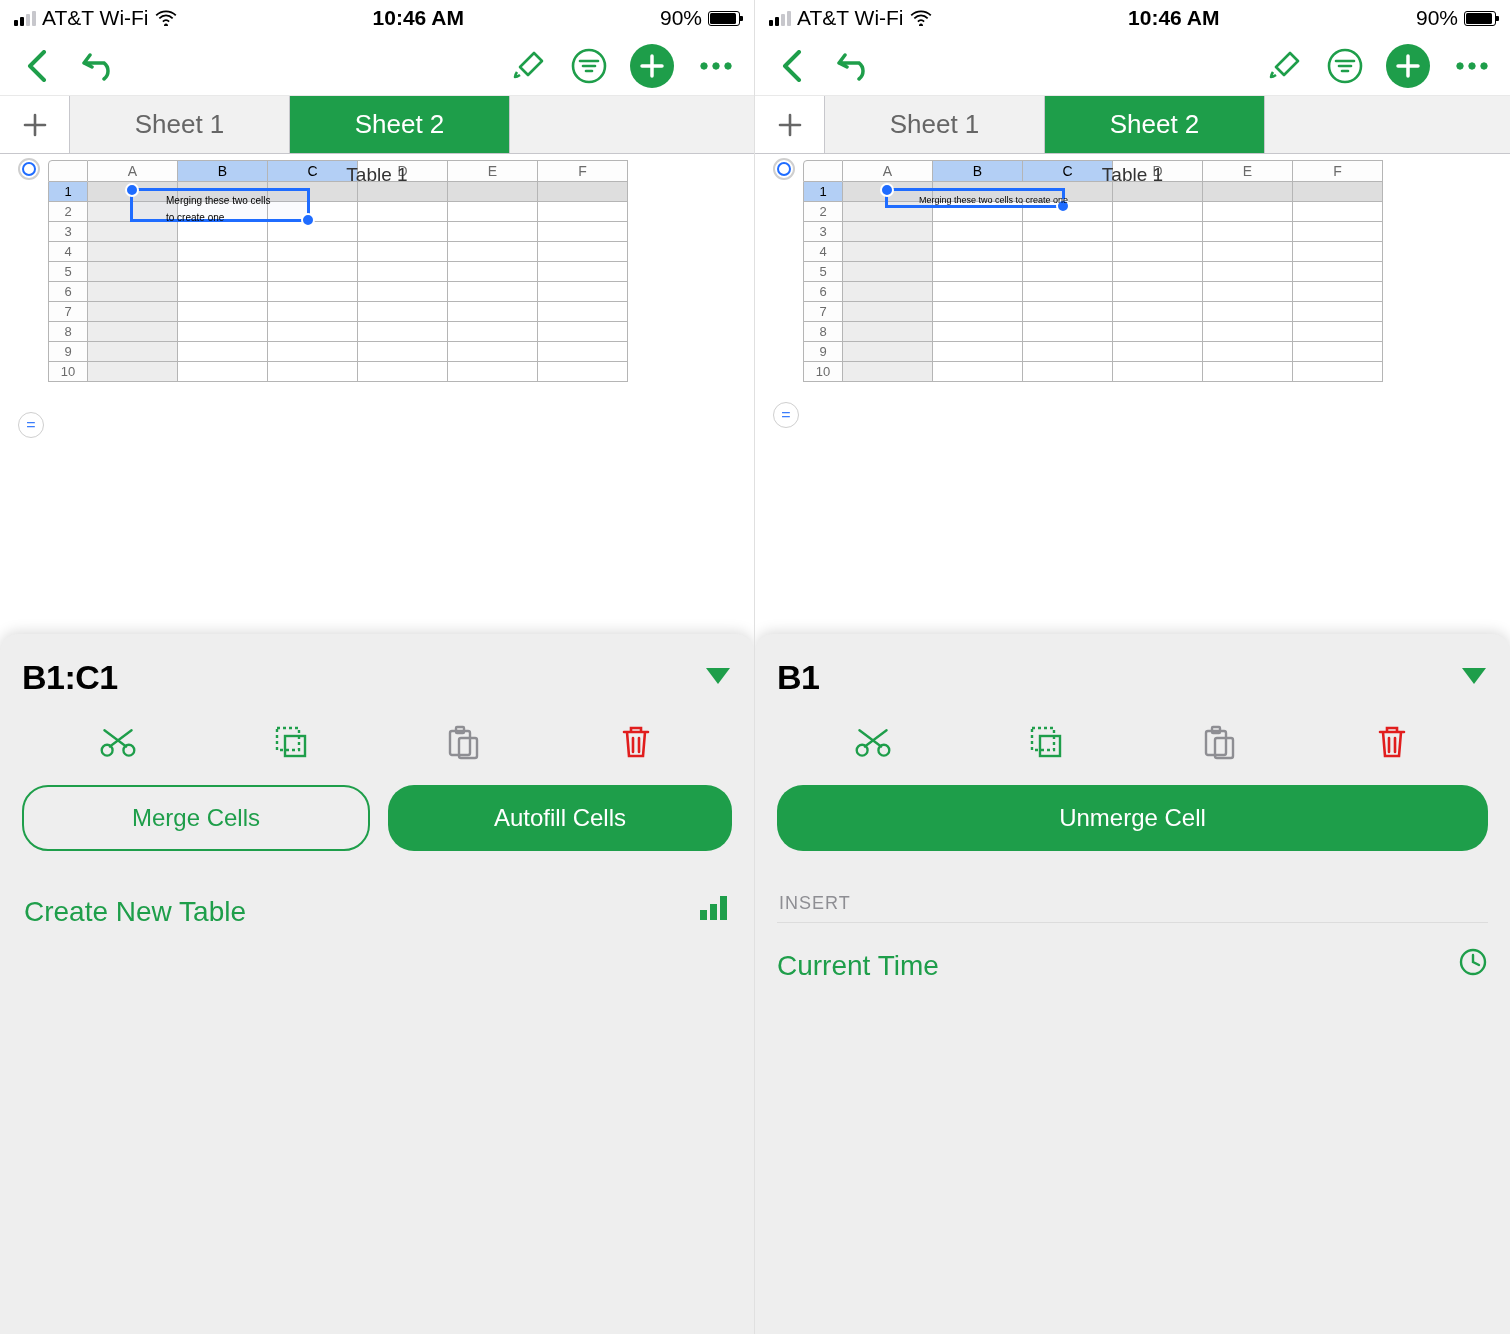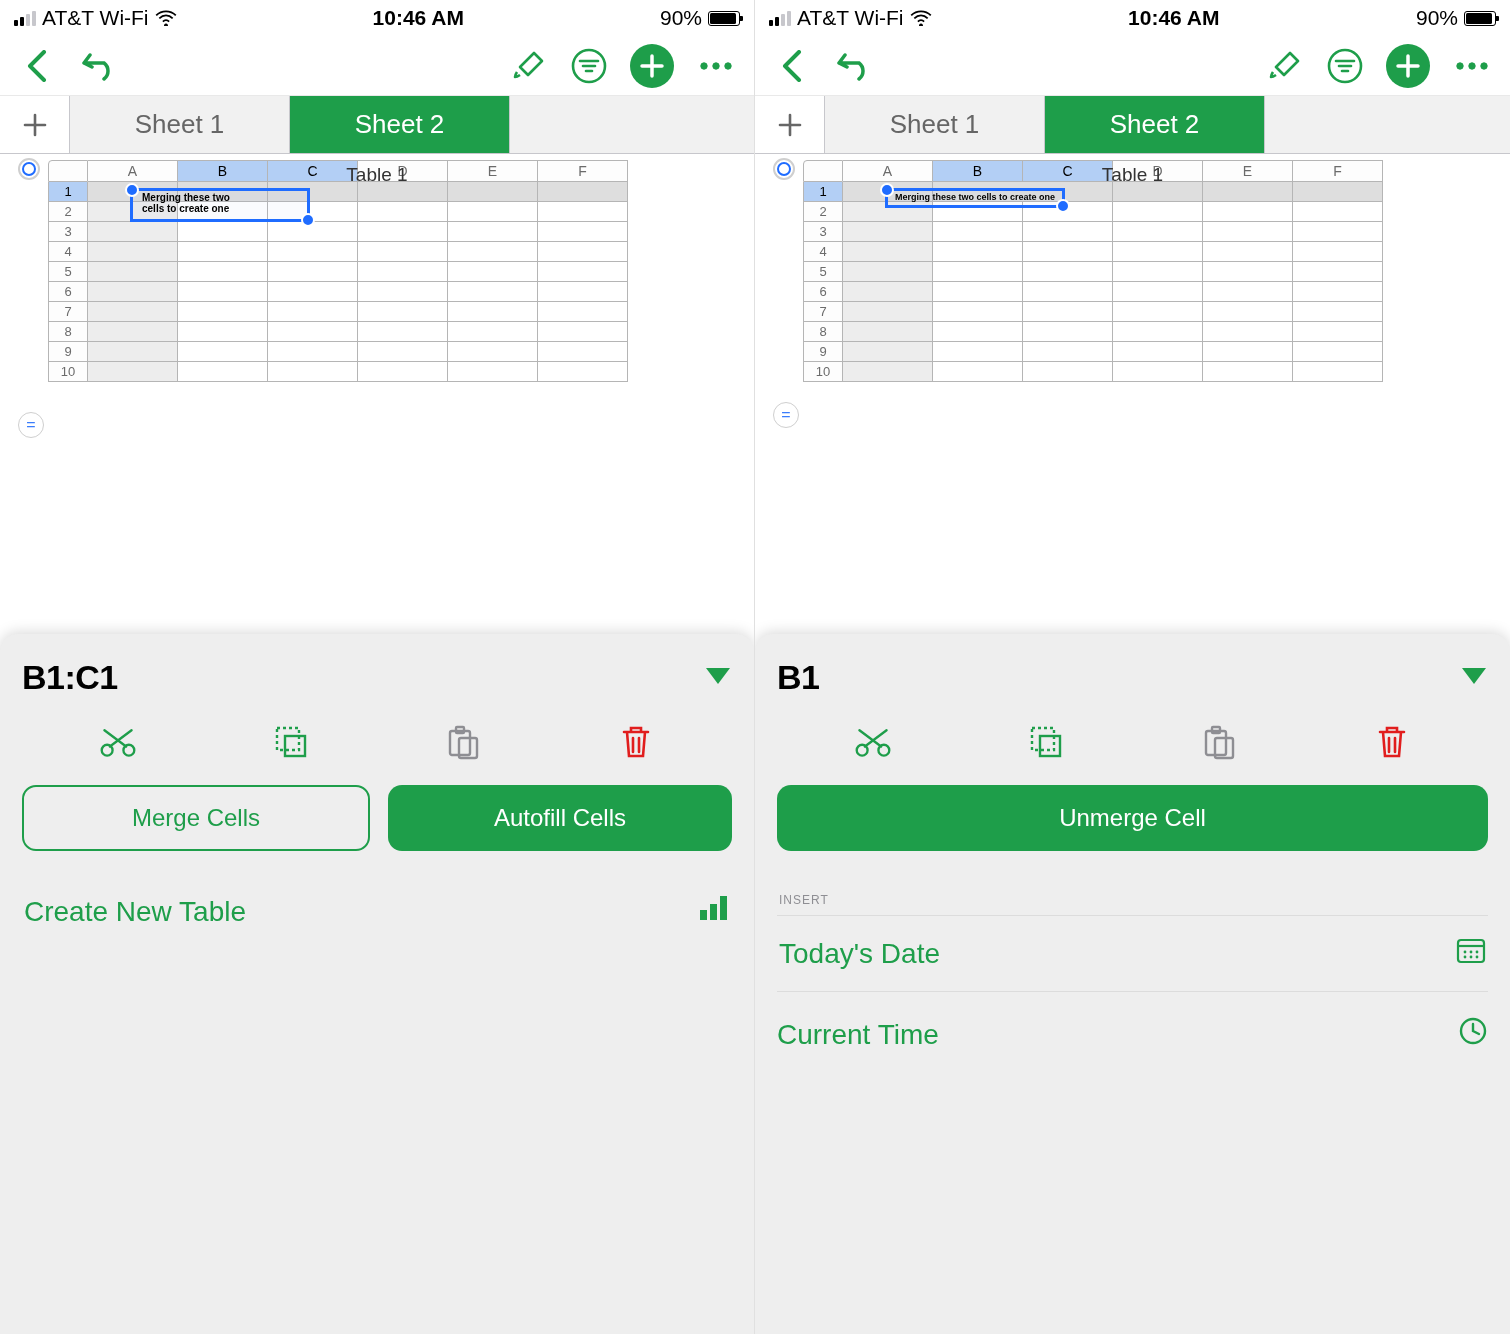--- a/index.html
+++ b/index.html
@@ -93,42 +93,42 @@
   .row .rh.sel { background:var(--sel-blue); color:#000; }
   .row .cell { flex:0 0 90px; border-right:1px solid var(--cell-border); border-bottom:1px solid var(--cell-border); background:#fff; }
   .row.first .cell { background:#dedede; }
   
   .corner-o { position:absolute; left:18px; top:4px; width:22px; height:22px; border:2px solid #cfcfcf; border-radius:50%; display:flex; align-items:center; justify-content:center; }
   .corner-o::after { content:""; width:10px; height:10px; border:2px solid var(--sel-border); border-radius:50%; }
   .formula-handle { position:absolute; left:18px; width:26px; height:26px; border:1px solid #cfcfcf; border-radius:50%; display:flex; align-items:center; justify-content:center; font-size:16px; color:#3a7dfc; background:#fff; }
   
   .selection { position:absolute; border:3px solid var(--sel-border); background:rgba(150,180,240,0.05); }
   .sel-handle { position:absolute; width:14px; height:14px; border-radius:50%; background:var(--sel-border); border:2px solid #fff; }
-  .sel-text { position:absolute; font-size:10px; font-weight:700; color:#000; line-height:11px; padding:2px 4px; }
+  .sel-text { position:absolute; font-size:10px; font-weight:400; color:#000; line-height:17px; padding:2px 4px;margin-left:24px; }
   
   .panel {
     position:absolute; left:0; right:0; bottom:0;
     background:var(--panel-gray);
     border-top-left-radius:18px;
     border-top-right-radius:18px;
     box-shadow:0 -2px 14px rgba(0,0,0,.15);
     padding:24px 22px 0;
     display:flex; flex-direction:column;
   }
   .panel-head { display:flex; align-items:center; justify-content:space-between; }
   .panel-head .ref { font-size:34px; font-weight:800; letter-spacing:-.5px; }
   .panel-head .disc { color:var(--green); }
   .panel-icons { display:flex; justify-content:space-around; padding:26px 10px 20px; }
   .panel-icons .pi { width:38px; height:38px; display:flex; align-items:center; justify-content:center; }
   .btn-row { display:flex; gap:18px; padding:4px 0 24px; }
-  .pbtn { flex:1; height:66px; border-radius:14px; display:flex; align-items:center; justify-content:center; font-size:24px; font-weight:500; }
+  .pbtn { flex:1; height:66px; border-radius:26px; display:flex; align-items:center; justify-content:center; font-size:24px; font-weight:500; }
   .pbtn.outline { border:2px solid var(--green); color:var(--green); background:transparent; }
   .pbtn.solid { background:var(--green); color:#fff; }
   .plink { display:flex; align-items:center; justify-content:space-between; padding:18px 2px; font-size:28px; color:var(--green); border-top:1px solid rgba(0,0,0,0); }
-  .psection-label { font-size:12px; letter-spacing:1px; color:var(--gray-text); padding:12px 2px 8px; }
+  .psection-label { font-size:18px; letter-spacing:1px; color:var(--gray-text); padding:12px 2px 8px; }
   .list-item { display:flex; align-items:center; justify-content:space-between; padding:20px 2px; font-size:28px; color:var(--green); border-top:1px solid #dcdcdc; }
   .list-item:first-of-type { border-top:1px solid #dcdcdc; }
   .partial { color:var(--green); font-size:28px; padding-top:24px; border-top:1px solid #dcdcdc; }
 </style>
 </head>
 <body>
 
 <div class="screen">
 
   <div class="status-bar">
@@ -597,33 +597,20 @@
       <span class="pi">
           <svg width="32" height="36" viewBox="0 0 32 36">
             <path d="M4 8 h24 M11 8 V4 h10 v4 M7 8 l2 24 h14 l2 -24 M13 14 v14 M19 14 v14" fill="none" stroke="var(--red)" stroke-width="2.6" stroke-linecap="round"></path>
           </svg>
         </span>
     </div>
     <div class="btn-row">
       <div class="pbtn solid">Unmerge Cell</div>
     </div>
     <div class="psection-label" style="margin-top:6px;">INSERT</div>
-    <div class="list-item">
-      <span>Today's Date</span>
-      <span><svg width="30" height="28" viewBox="0 0 30 28">
-            <rect x="2" y="4" width="26" height="22" rx="3" fill="none" stroke="var(--green)" stroke-width="2.2"></rect>
-            <line x1="2" y1="10" x2="28" y2="10" stroke="var(--green)" stroke-width="2.2"></line>
-            <circle cx="9" cy="16" r="1.4" fill="var(--green)"></circle>
-            <circle cx="15" cy="16" r="1.4" fill="var(--green)"></circle>
-            <circle cx="21" cy="16" r="1.4" fill="var(--green)"></circle>
-            <circle cx="9" cy="21" r="1.4" fill="var(--green)"></circle>
-            <circle cx="15" cy="21" r="1.4" fill="var(--green)"></circle>
-            <circle cx="21" cy="21" r="1.4" fill="var(--green)"></circle>
-          </svg></span>
-    </div>
     <div class="partial" style="display:flex;justify-content:space-between;align-items:center;">
       <span>Current Time</span>
       <span><svg width="30" height="30" viewBox="0 0 30 30">
             <circle cx="15" cy="15" r="12" fill="none" stroke="var(--green)" stroke-width="2.4"></circle>
             <polyline points="15,8 15,15 21,18" fill="none" stroke="var(--green)" stroke-width="2.4" stroke-linecap="round"></polyline>
           </svg></span>
     </div>
   </div>
 </div>
 

